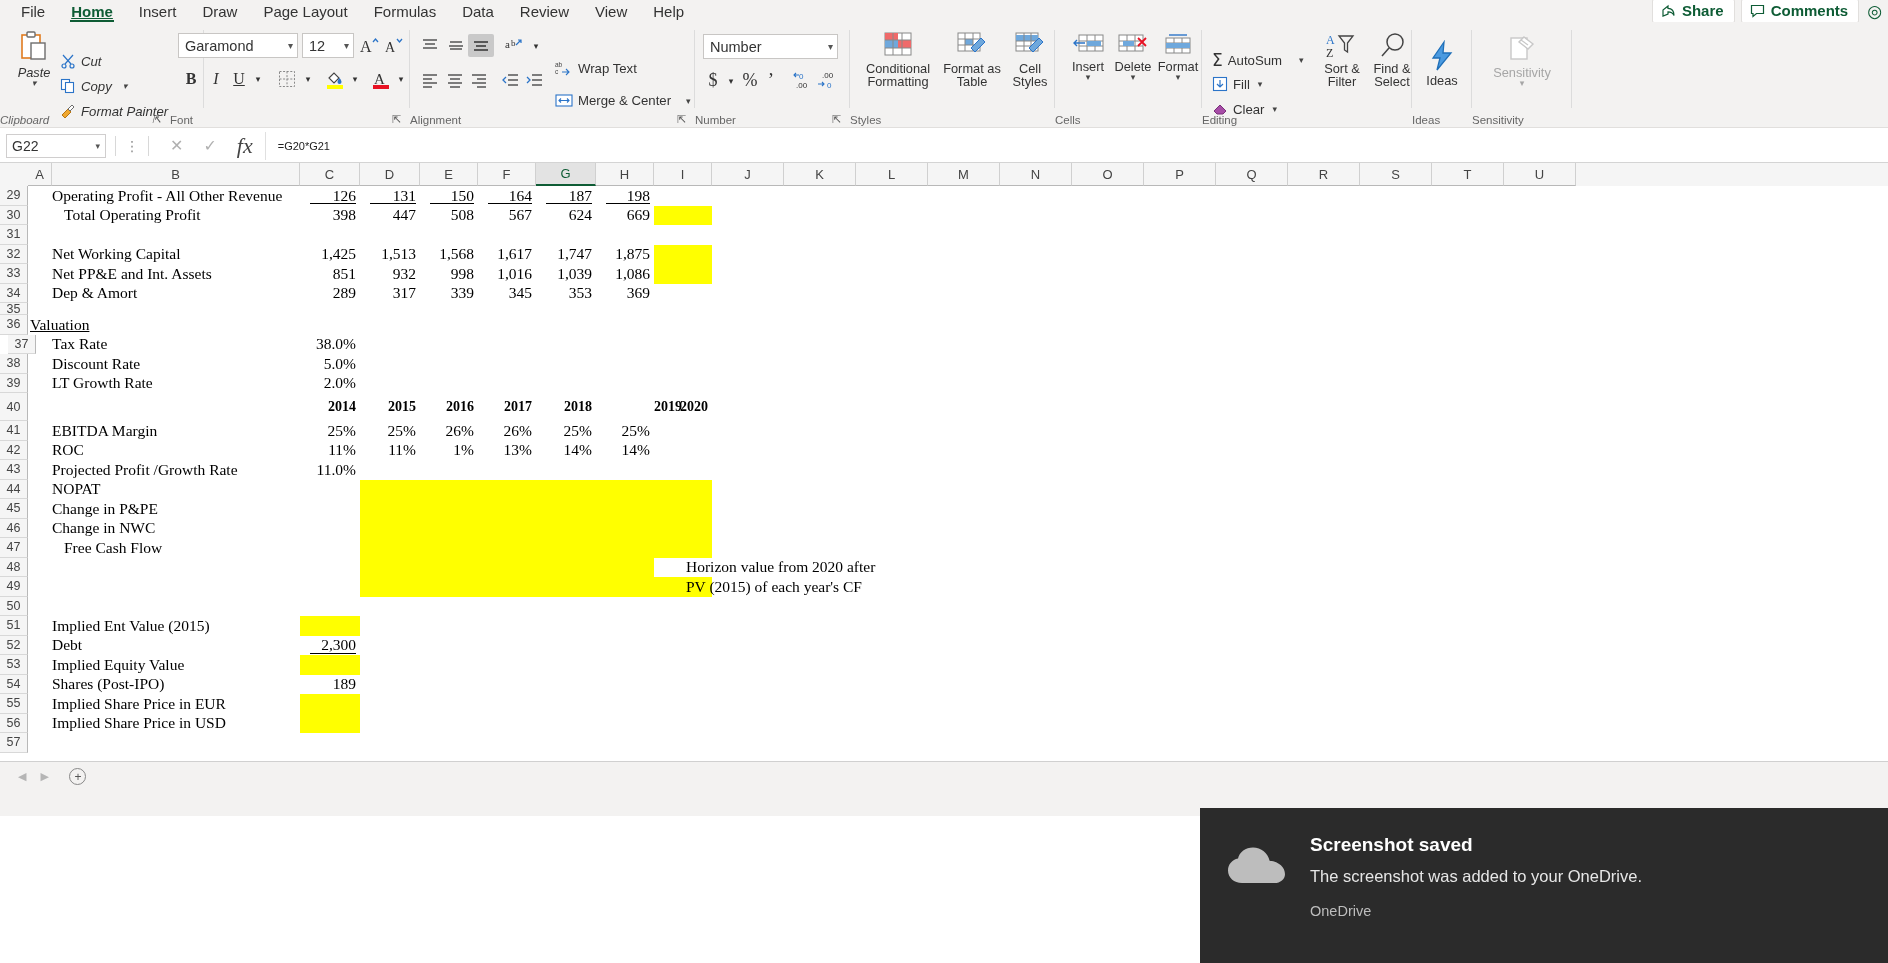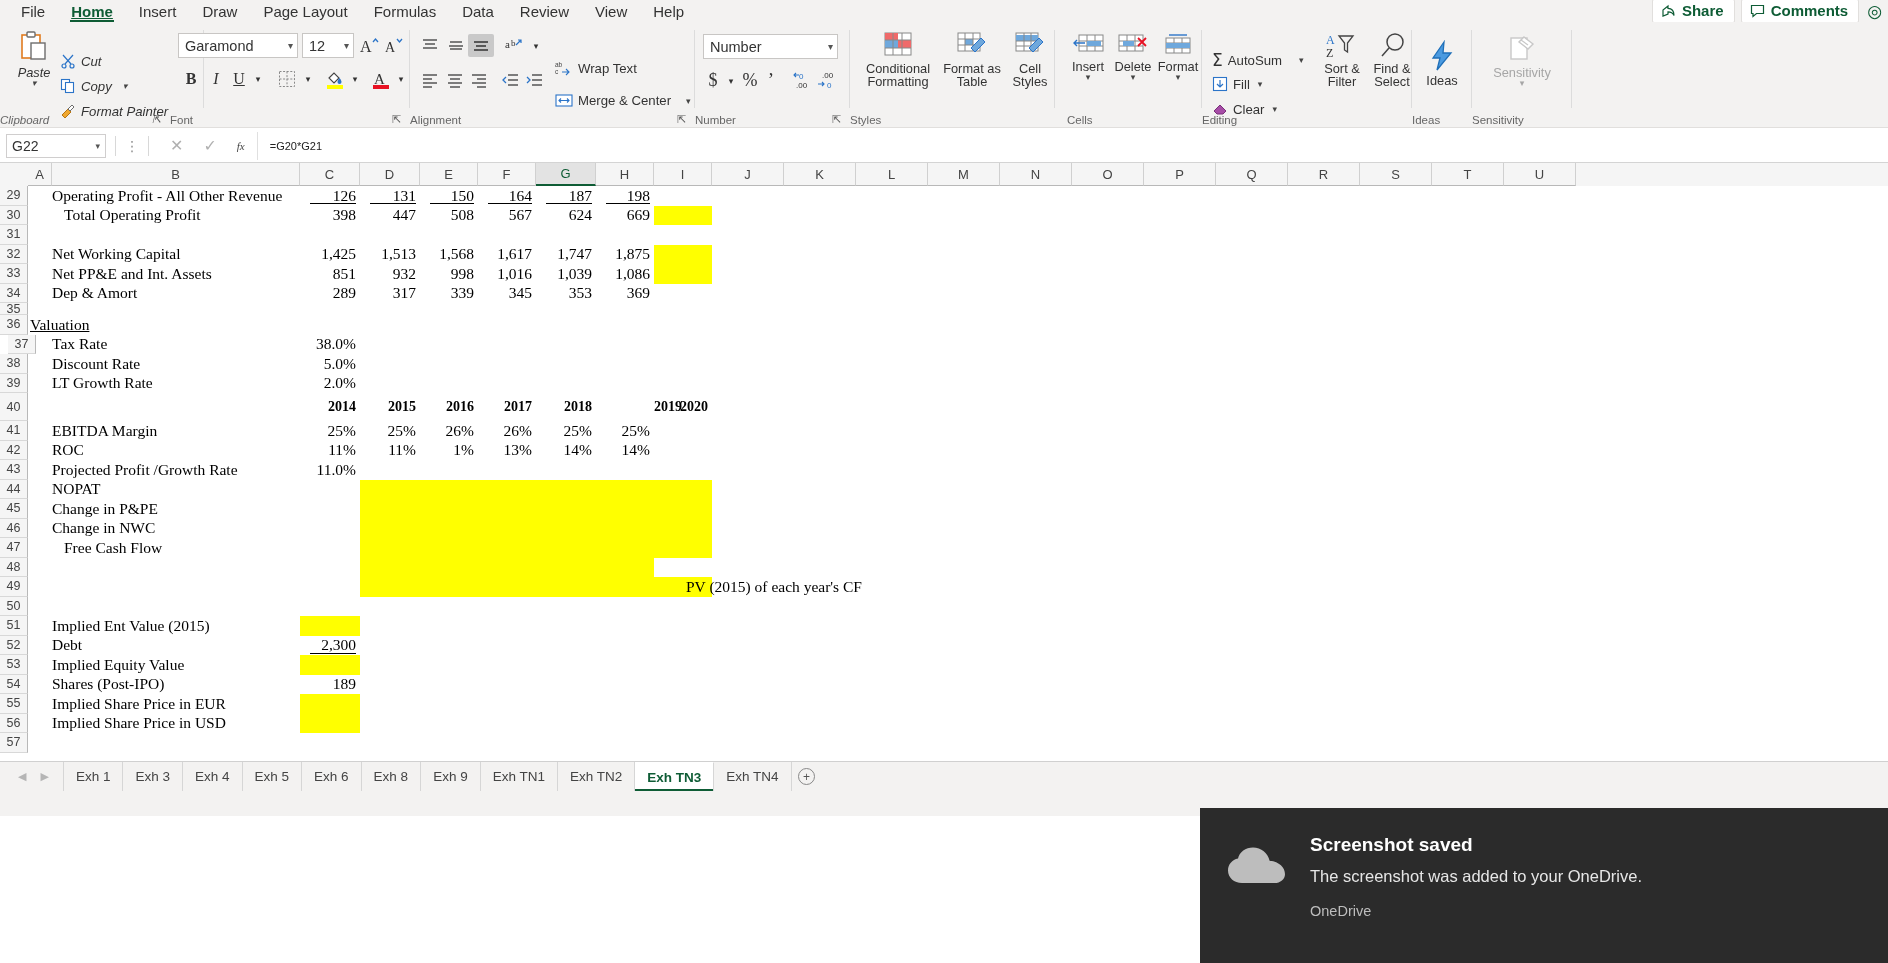--- a/index.html
+++ b/index.html
@@ -94,21 +94,21 @@
     margin-left: 6px; width: 100px; height: 24px; background: #fff;
     border: 1px solid #d0cece; display: flex; align-items: center;
     justify-content: space-between; padding: 0 5px; font-size: 14px; color: #333;
     cursor: pointer;
   }
   .namebox .caret { font-size: 9px; color: #555; }
   .vsep { width: 1px; height: 20px; background: #d8d8d8; margin: 0 9px; }
   .dots { color: #909090; font-size: 14px; letter-spacing: 0; line-height: 10px; }
   .fb-icons { display: flex; align-items: center; gap: 20px; padding: 0 12px; }
   .fb-icons span { font-size: 16px; color: #b0b0b0; cursor: pointer; }
-  .fb-icons .fx { font-style: italic; font-family: "Liberation Serif", serif; color: #444; font-size: 11px; }
+  .fb-icons .fx { font-style: italic; font-family: "Liberation Serif", serif; color: #444; font-size: 22px; }
   .fbline { width: 1px; height: 28px; background: #e0e0e0; }
   .finput {
     flex: 1; height: 30px; display: flex; align-items: center;
     padding-left: 12px; font-size: 11px; color: #222; cursor: text;
   }
 
   
   .gridwrap { position: absolute; top: 163px; left: 0; width: 1888px; height: 598px; background:#fff; }
   .colhdr { position: absolute; top: 0; left: 0; height: 23px; width: 1888px; background: #f5f5f5; }
   .ch {
@@ -507,21 +507,21 @@
           <svg width="34" height="26" viewBox="0 0 34 26">
               <path d="M8 3h18" stroke="#2b74c8" stroke-width="1.4"></path>
               <rect x="5" y="6" width="24" height="15" fill="#fff" stroke="#888" stroke-width="1"></rect>
               <path d="M5 11h24M5 16h24M13 6v15M21 6v15" stroke="#888" stroke-width="1"></path>
               <rect x="5" y="11" width="24" height="5" fill="#6fa8dc"></rect>
             </svg>
         </span>
         <span class="lbl">Format</span>
         <span class="chev">▾</span>
       </div>
-      <div class="grp-label" style="left:12px;width:147px;margin-top:16px;">Cells</div>
+      <div class="grp-label" style="left:0;width:147px;margin-top:16px;">Cells</div>
       <div class="grp-sep" style="right:0;"></div>
     </div>
 
     <div class="grp" style="left:1202px;width:210px;">
       <div class="smallbtn" style="left:10px;top:28px;">
         <span class="iconbox" style="font-size:17px;color:#333;font-family:'DejaVu Sans',sans-serif;">Σ</span>
         <span>AutoSum</span>
         <span style="font-size:9px;color:#444;margin-left:12px;">▾</span>
       </div>
       <div class="smallbtn" style="left:10px;top:54px;">
@@ -760,42 +760,30 @@
         <div class="cell l" style="left: 34px; width: 272px; top: 352px; height: 19.5px;">Free Cash Flow</div>
         <div class="cell l" style="left: 22px; width: 272px; top: 430px; height: 19.5px;">Implied Ent Value (2015)</div>
         <div class="cell l" style="left: 22px; width: 272px; top: 449.5px; height: 19.5px;">Debt</div>
         <div class="cell r" style="left: 272px; width: 60px; top: 449.5px; height: 19.5px;">2,300</div>
         <div class="cell l" style="left: 22px; width: 272px; top: 469px; height: 19.5px;">Implied Equity Value</div>
         <div class="cell l" style="left: 22px; width: 272px; top: 488.5px; height: 19.5px;">Shares (Post-IPO)</div>
         <div class="cell r" style="left: 272px; width: 60px; top: 488.5px; height: 19.5px;">189</div>
         <div class="cell l" style="left: 22px; width: 272px; top: 508px; height: 19.5px;">Implied Share Price in EUR</div>
         <div class="cell l" style="left: 22px; width: 272px; top: 527.5px; height: 19.5px;">Implied Share Price in USD</div>
         <div class="topborder" style="left: 282px; width: 46px; top: 467px;"></div>
+        <div class="cell l" style="left: 656px; width: 400px; top: 371.5px; height: 19.5px;">Horizon value from 2020 after</div>
         <div class="cell l" style="left: 656px; width: 400px; top: 391px; height: 19.5px;">PV (2015) of each year's CF</div>
       </div>
   </div>
 
   <div class="sheetbar">
     <div class="navarrows">
       <span>◀</span>
       <span>▶</span>
     </div>
-    <div class="stabs" id="sheet-tabs">
-        <div class="stab first">Exh 1</div>
-        <div class="stab">Exh 3</div>
-        <div class="stab">Exh 4</div>
-        <div class="stab">Exh 5</div>
-        <div class="stab">Exh 6</div>
-        <div class="stab">Exh 8</div>
-        <div class="stab">Exh 9</div>
-        <div class="stab">Exh TN1</div>
-        <div class="stab">Exh TN2</div>
-        <div class="stab active">Exh TN3</div>
-        <div class="stab">Exh TN4</div>
-      </div>
     <div class="addsheet">
       <span class="circ">+</span>
     </div>
   </div>
   <div class="bottomfill"></div>
   <div class="whitefill"></div>
 
   <div class="toast">
     <div class="toast-icon">
       <svg width="68" height="46" viewBox="0 0 68 46">

